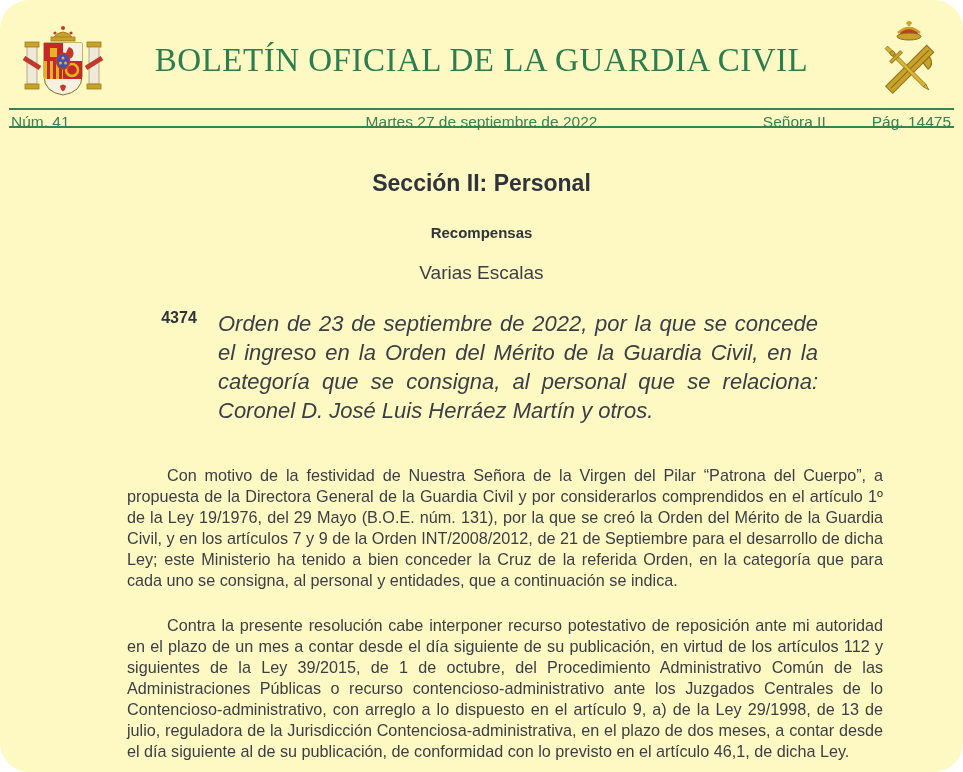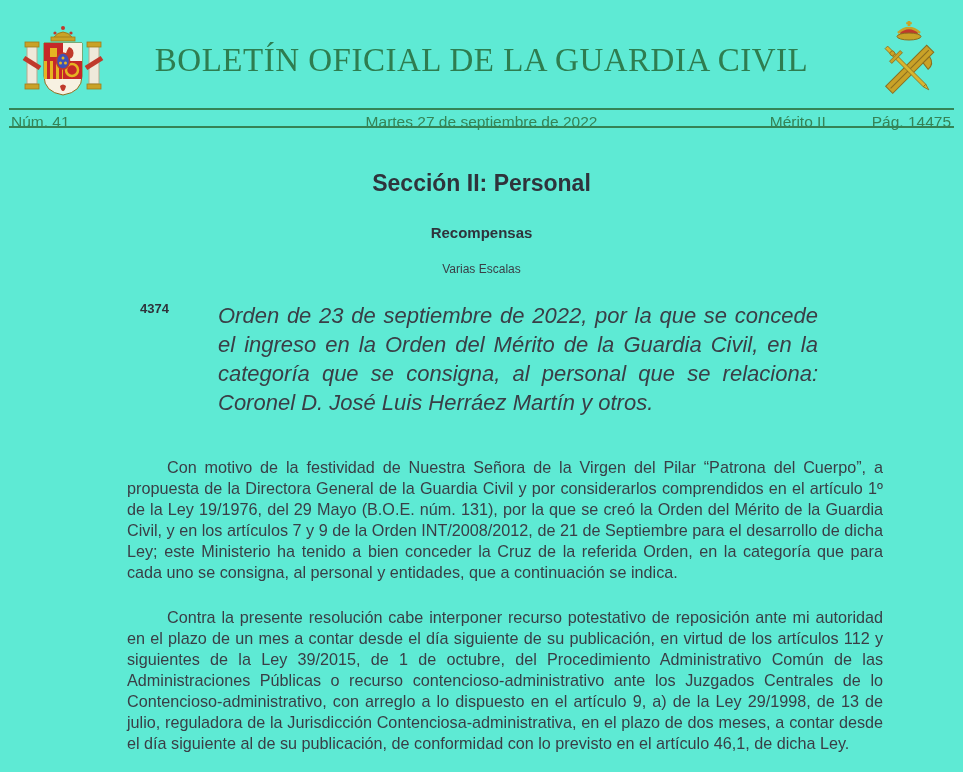--- a/index.html
+++ b/index.html
@@ -2,22 +2,23 @@
 <html><head>
 <meta charset="utf-8">
 <style>
   * { margin: 0; padding: 0; box-sizing: border-box; }
   html, body { background: #ffffff; }
   body { font-family: "Liberation Sans", sans-serif; }
   .page {
     position: relative;
     width: 963px;
     height: 772px;
-    background: #5eead4;
+    background: #fef9c3;
     overflow: hidden;
+    border-radius: 29px;
   }
   
   .masthead {
     position: relative;
     height: 108px;
   }
   .coat-of-arms {
     position: absolute;
     left: 22px;
     top: 24px;
@@ -67,35 +68,36 @@
   .subheading {
     margin-top: 27px;
     text-align: center;
     font-size: 15px;
     font-weight: bold;
     color: #2f333b;
   }
   .scale-heading {
     margin-top: 21px;
     text-align: center;
-    font-size: 12px;
+    font-size: 19px;
     color: #3a3e46;
   }
   .entry {
     display: flex;
     margin-top: 25px;
     padding-left: 140px;
     padding-right: 145px;
   }
   .entry-number {
     width: 78px;
     flex: 0 0 78px;
-    font-size: 13px;
+    font-size: 16px;
     font-weight: bold;
     color: #2f333b;
+    text-align: center;
   }
   .entry-summary {
     flex: 1;
     font-style: italic;
     font-size: 22px;
     line-height: 29px;
     text-align: justify;
     color: #3a3e46;
   }
   .body-paragraph {
@@ -180,21 +182,21 @@
         </g>
       </svg>
     </span>
   </div>
 
   <hr class="rule">
   <div class="meta-bar">
     <span class="meta-issue">Núm. 41</span>
     <span class="meta-date">Martes 27 de septiembre de 2022</span>
     <span class="meta-right">
-      <span>Mérito II</span>
+      <span>Señora II</span>
       <span>Pág. 14475</span>
     </span>
   </div>
   <hr class="rule">
 
   <div class="section-heading">Sección II: Personal</div>
   <div class="subheading">Recompensas</div>
   <div class="scale-heading">Varias Escalas</div>
 
   <div class="entry">

